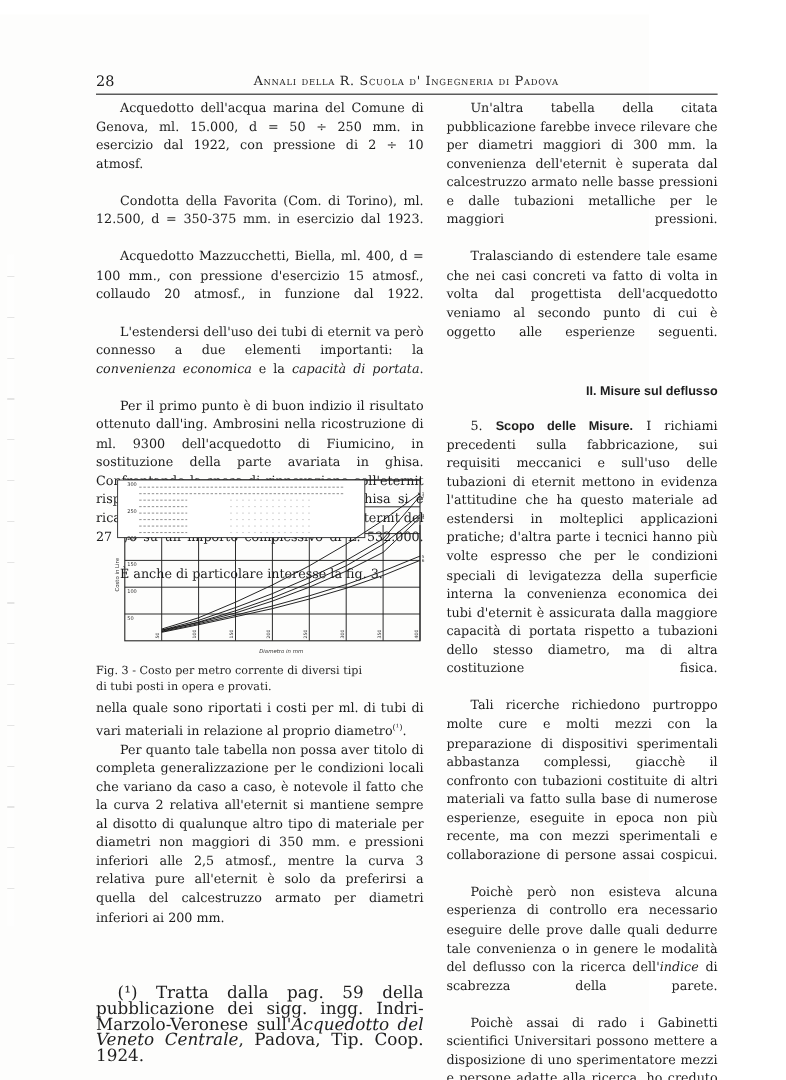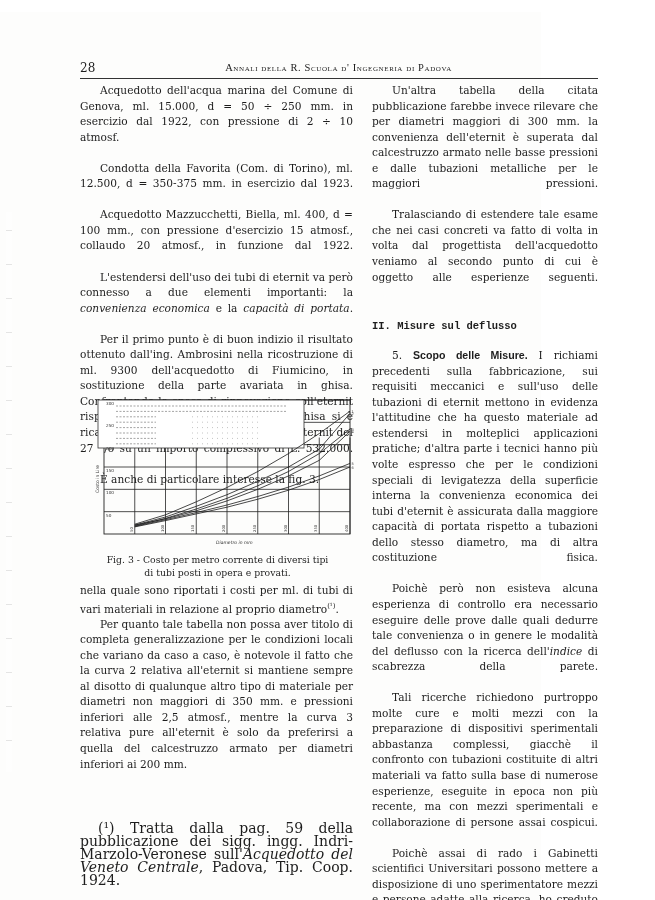--- a/index.html
+++ b/index.html
@@ -3,35 +3,35 @@
 <meta charset="utf-8">
 <style>
   html, body { margin:0; padding:0; background:#ffffff; }
   body { width:655px; height:900px; position:relative; overflow:hidden;
          font-family:"DejaVu Serif", serif; color:#1d1d1d; }
   .page { position:absolute; left:0; top:12px; width:541px; height:900px; background:#fdfdfc; }
   .header { position:absolute; left:80px; top:49px; width:517px; height:14px;
             font-size:11px; }
   .page-number { position:absolute; left:0; top:0; font-size:12px; }
   .running-head { position:absolute; left:0; right:0; text-align:center;
-                  font-variant:small-caps; letter-spacing:0.6px; font-size:10.5px; top:1px;font-family:Liberation Serif, serif; }
+                  font-variant:small-caps; letter-spacing:0.6px; font-size:10.5px; top:1px; }
   .header-rule { position:absolute; left:80px; top:66px; width:518px; height:1px; background:#333; }
   .col { position:absolute; font-size:10.6px; line-height:15.55px; text-align:justify; }
   .col-left { left:80px; top:71px; width:273px; }
   .col-right { left:372px; top:71px; width:226px; }
   .col p { margin:0; text-indent:0; }
   .col p.ind { text-indent:20px; }
   .col p::after { content:""; display:inline-block; width:100%; height:0; }
   .col p.last::after { display:none; }
-  .section-title { font-family:Liberation Mono, monospace; font-weight:bold;
-                   text-align:left; font-size:10.5px; margin:18px 0 14px 0; }
+  .section-title { font-family:Liberation Sans, sans-serif; font-weight:bold;
+                   text-align:right; font-size:10.5px; margin:18px 0 14px 0; }
   .bold-sans { font-family:"Liberation Sans", sans-serif; font-weight:bold; }
   i { font-style:italic; }
   .figure { position:absolute; left:92px; top:386px; width:266px; height:148px; }
-  .fig-caption { position:absolute; left:80px; top:541px; width:275px; text-align:center;
+  .fig-caption { position:absolute; left:80px; top:541px; width:275px; 
                  font-size:9.3px; line-height:13px; }
   .footnote { position:absolute; left:80px; top:810px; width:273px; font-size:14px;
               line-height:13px; text-align:justify; }
   .footnote p { margin:0; text-indent:18px; }
   .after-fig { position:absolute; left:80px; top:571px; width:273px; font-size:10.6px;
                line-height:15.55px; text-align:justify; }
   .after-fig p { margin:0; }
   .after-fig p.ind { text-indent:20px; }
   .scan-dust { position:absolute; left:6px; top:200px; width:6px; height:560px;
                background:repeating-linear-gradient(#fff 0 18px,#ccc 18px 19px,#fff 19px 34px); opacity:0.5; }
@@ -141,18 +141,18 @@
 
   <div class="footnote">
     <p><span>(¹)</span><span> Tratta dalla pag. 59 della pubblicazione dei sigg. ingg. Indri-Marzolo-Veronese sull'</span><i>Acquedotto del Veneto Centrale</i><span>, Padova, Tip. Coop. 1924.</span></p>
   </div>
 
   <div class="col col-right">
     <p class="ind">Un'altra tabella della citata pubblicazione farebbe invece rilevare che per diametri maggiori di 300 mm. la convenienza dell'eternit è superata dal calcestruzzo armato nelle basse pressioni e dalle tubazioni metalliche per le maggiori pressioni.</p>
     <p class="ind">Tralasciando di estendere tale esame che nei casi concreti va fatto di volta in volta dal progettista dell'acquedotto veniamo al secondo punto di cui è oggetto alle esperienze seguenti.</p>
     <div class="section-title">II. Misure sul deflusso</div>
     <p class="ind"><span>5.</span> <span class="bold-sans">Scopo delle Misure.</span><span> I richiami precedenti sulla fabbricazione, sui requisiti meccanici e sull'uso delle tubazioni di eternit mettono in evidenza l'attitudine che ha questo materiale ad estendersi in molteplici applicazioni pratiche; d'altra parte i tecnici hanno più volte espresso che per le condizioni speciali di levigatezza della superficie interna la convenienza economica dei tubi d'eternit è assicurata dalla maggiore capacità di portata rispetto a tubazioni dello stesso diametro, ma di altra costituzione fisica.</span></p>
+    <p class="ind">Tali ricerche richiedono purtroppo molte cure e molti mezzi con la preparazione di dispositivi sperimentali abbastanza complessi, giacchè il confronto con tubazioni costituite di altri materiali va fatto sulla base di numerose esperienze, eseguite in epoca non più recente, ma con mezzi sperimentali e collaborazione di persone assai cospicui.</p>
     <p class="ind"><span>Poichè però non esisteva alcuna esperienza di controllo era necessario eseguire delle prove dalle quali dedurre tale convenienza o in genere le modalità del deflusso con la ricerca dell'</span><i>indice</i><span> di scabrezza della parete.</span></p>
-    <p class="ind">Tali ricerche richiedono purtroppo molte cure e molti mezzi con la preparazione di dispositivi sperimentali abbastanza complessi, giacchè il confronto con tubazioni costituite di altri materiali va fatto sulla base di numerose esperienze, eseguite in epoca non più recente, ma con mezzi sperimentali e collaborazione di persone assai cospicui.</p>
     <p class="ind">Poichè assai di rado i Gabinetti scientifici Universitari possono mettere a disposizione di uno sperimentatore mezzi e persone adatte alla ricerca, ho creduto di proporre direttamente alla Soc. Anon. Eternit un programma di esperienze.</p>
 
   </div>
 </div>
 
 </body></html>

